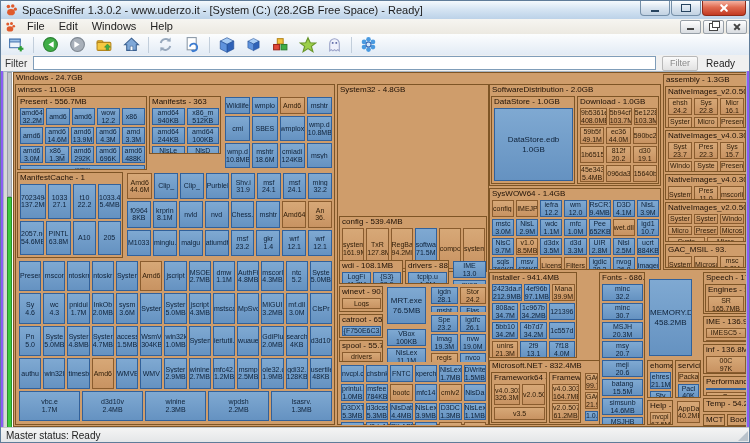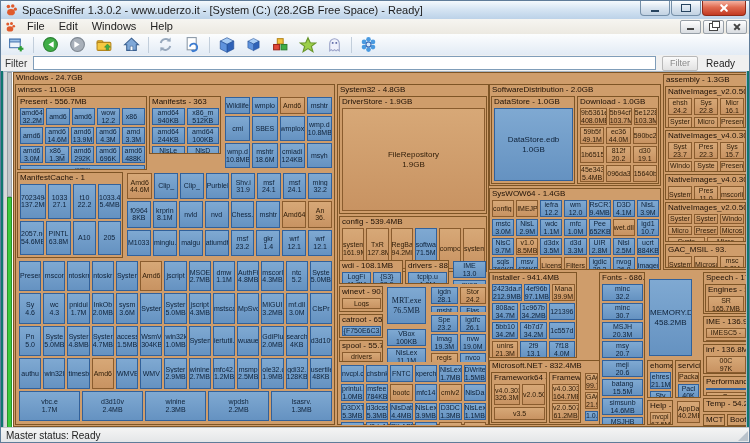--- a/index.html
+++ b/index.html
@@ -1,17 +1,17 @@
 <!DOCTYPE html>
 <html><head>
 <meta charset="utf-8">
 <style>
   html,body{margin:0;padding:0;background:#fff;width:750px;height:443px;overflow:hidden;
     font-family:"Liberation Sans","DejaVu Sans",sans-serif;-webkit-font-smoothing:antialiased;}
-  #app{position:relative;width:748px;height:441px;border:1px solid #5f7c99;background:#0f766e;}
+  #app{position:relative;width:748px;height:441px;border:1px solid #5f7c99;background:#8b5cf6;}
   
   #titlebar{position:absolute;left:0;top:0;right:0;height:18px;
     background:linear-gradient(#f4f9fd,#d6e5f3 45%,#bcd2e8);border-bottom:1px solid #a8bfd6;
     display:flex;align-items:center;}
   #titlebar .ttl{font-size:11px;color:#1c1c1c;margin-left:4px;white-space:nowrap;overflow:hidden;}
   .appicon{width:14px;height:14px;margin-left:3px;flex:0 0 auto;}
   .capbtns{position:absolute;right:3px;top:0;display:flex;}
   .capbtn{width:28px;height:14px;margin-left:1px;border:1px solid #758fa8;border-top:none;
     border-radius:0 0 4px 4px;background:linear-gradient(#fdfeff,#d9e4ef 50%,#c2d2e2);
     display:flex;align-items:center;justify-content:center;position:relative;}
@@ -718,29 +718,20 @@
           <div class="bx b" style="flex-grow: 1;">
             <div class="n">lsasrv.</div>
             <div class="s">1.3MB</div>
           </div>
         </div>
     </div>
 
     <div class="tm" style="left:333px;top:12px;width:152px;height:341px">
       <div class="tm-h">System32 - 4.8GB</div>
     </div>
-    <div class="tm center" style="left:335px;top:24px;width:148px;height:118px">
-      <div class="tm-h">DriverStore - 1.9GB</div>
-      <div class="tm-b">
-          <div class="bx t" style="flex-grow: 1;">
-            <div class="n">FileRepository</div>
-            <div class="s">1.9GB</div>
-          </div>
-        </div>
-    </div>
     <div class="tm" style="left:335px;top:144px;width:148px;height:56px">
       <div class="tm-h">config - 539.4MB</div>
       <div class="tm-b">
           <div class="bx t" style="flex-grow: 3;">
             <div class="n">systemprofile</div>
             <div class="s">161.9MB</div>
           </div>
           <div class="bx t" style="flex-grow: 2;">
             <div class="n">TxR</div>
             <div class="s">127.8MB</div>
@@ -797,21 +788,21 @@
     <div class="tm" style="left:335px;top:214px;width:44px;height:26px">
       <div class="tm-h">winevt - 90.4M</div>
       <div class="tm-b">
           <div class="bx t" style="flex-grow: 1;">
             <div class="n">Logs</div>
           </div>
         </div>
     </div>
     <div class="tm grid center" style="left:381px;top:214px;width:42px;height:40px">
       <div class="tm-b">
-          <div class="bx b" style="flex-grow: 1; font-family: Liberation Serif, serif;">
+          <div class="bx b" style="flex-grow: 1;">
             <div class="n">MRT.exe</div>
             <div class="s">76.5MB</div>
           </div>
         </div>
     </div>
     <div class="tm grid" style="left:425px;top:214px;width:58px;height:26px">
       <div class="tm-b">
           <div class="bx b" style="flex-grow: 1;">
             <div class="n">igdn</div>
             <div class="s">28.1</div>

